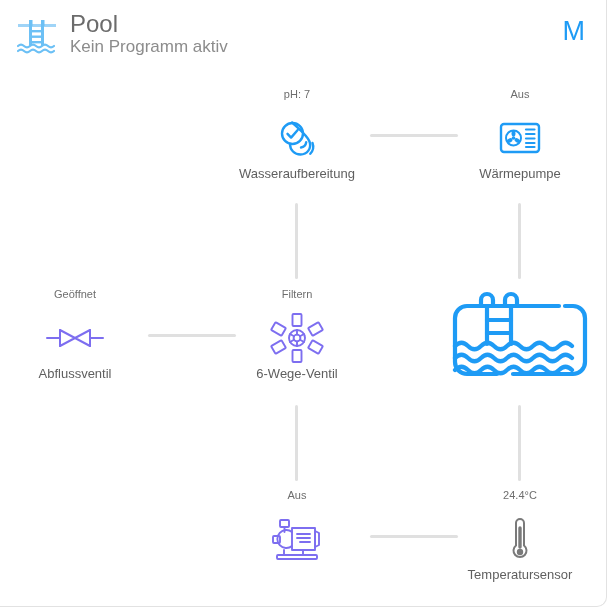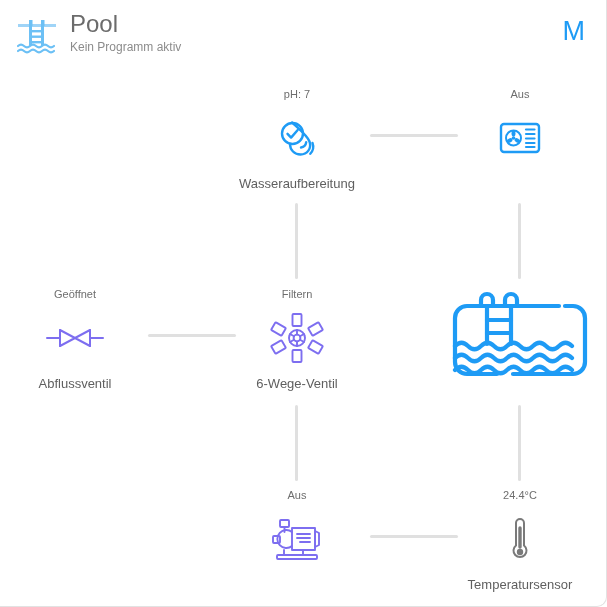--- a/index.html
+++ b/index.html
@@ -42,21 +42,21 @@
     left: 70px;
     top: 12px;
   }
   #header-title {
     font-size: 24px;
     color: #6b6b6b;
     line-height: 24px;
     font-weight: 400;
   }
   #header-subtitle {
-    font-size: 12px;
+    font-size: 17px;
     color: #8c8c8c;
     line-height: 16px;
     margin-top: 3px;
   }
   #brand-logo {
     position: absolute;
     right: 22px;
     top: 18px;
     font-size: 27px;
     line-height: 27px;
@@ -91,21 +91,20 @@
     height: 54px;
     margin-top: 8px;
     display: flex;
     align-items: center;
     justify-content: center;
   }
   .node-label {
     font-size: 13px;
     color: #5f5f5f;
     line-height: 17px;
-    margin-top: 10px;
     white-space: nowrap;
   }
 
   
   #node-water      { left: 222px; top: 86px; }
   #node-heatpump   { left: 445px; top: 86px; }
   #node-drain      { left: 0px;   top: 286px; }
   #node-valve6     { left: 222px; top: 286px; }
   #node-pump       { left: 222px; top: 487px; }
   #node-tempsensor { left: 445px; top: 487px; }
@@ -207,20 +206,21 @@
 
         <g stroke="#1e9bf5" stroke-width="2.2" stroke-linecap="round">
           <line x1="31" y1="13.5" x2="39.5" y2="13.5"></line>
           <line x1="31" y1="18" x2="39.5" y2="18"></line>
           <line x1="31" y1="22.5" x2="39.5" y2="22.5"></line>
           <line x1="31" y1="27" x2="39.5" y2="27"></line>
           <line x1="31" y1="31" x2="39.5" y2="31"></line>
         </g>
       </svg>
     </div>
+    <div class="node-label">Wärmepumpe</div>
   </div>
 
   <div class="node" id="node-drain">
     <div class="node-status">Geöffnet</div>
     <div class="node-icon">
       <svg width="62" height="34" viewBox="0 0 62 34">
         <g stroke="#7d6ef0" stroke-width="2" fill="none" stroke-linecap="round" stroke-linejoin="round">
           <line x1="3" y1="17" x2="16" y2="17"></line>
           <line x1="46" y1="17" x2="59" y2="17"></line>
 

